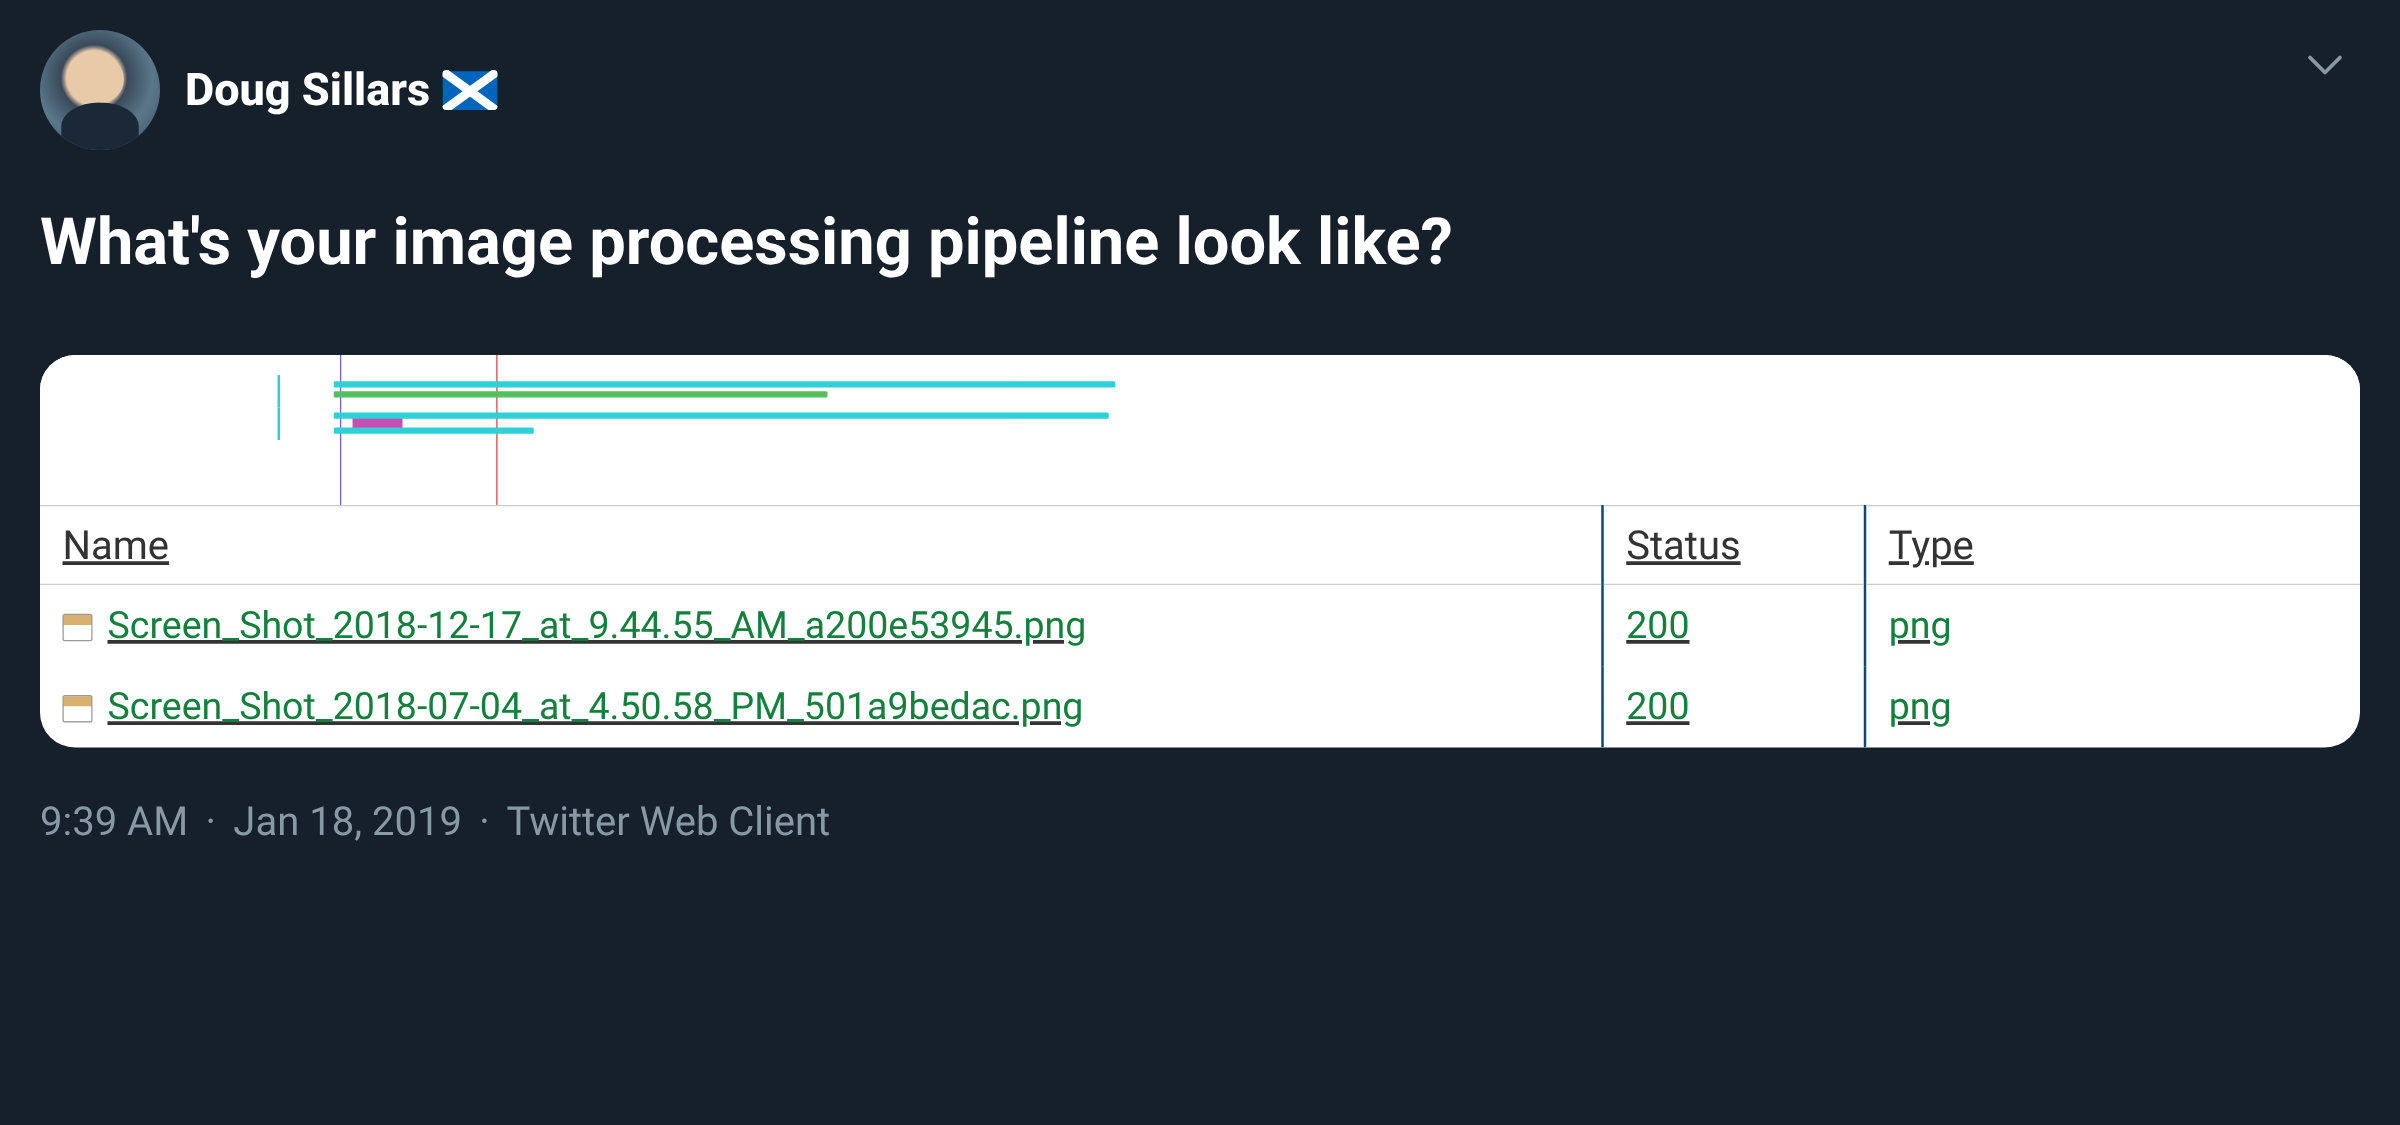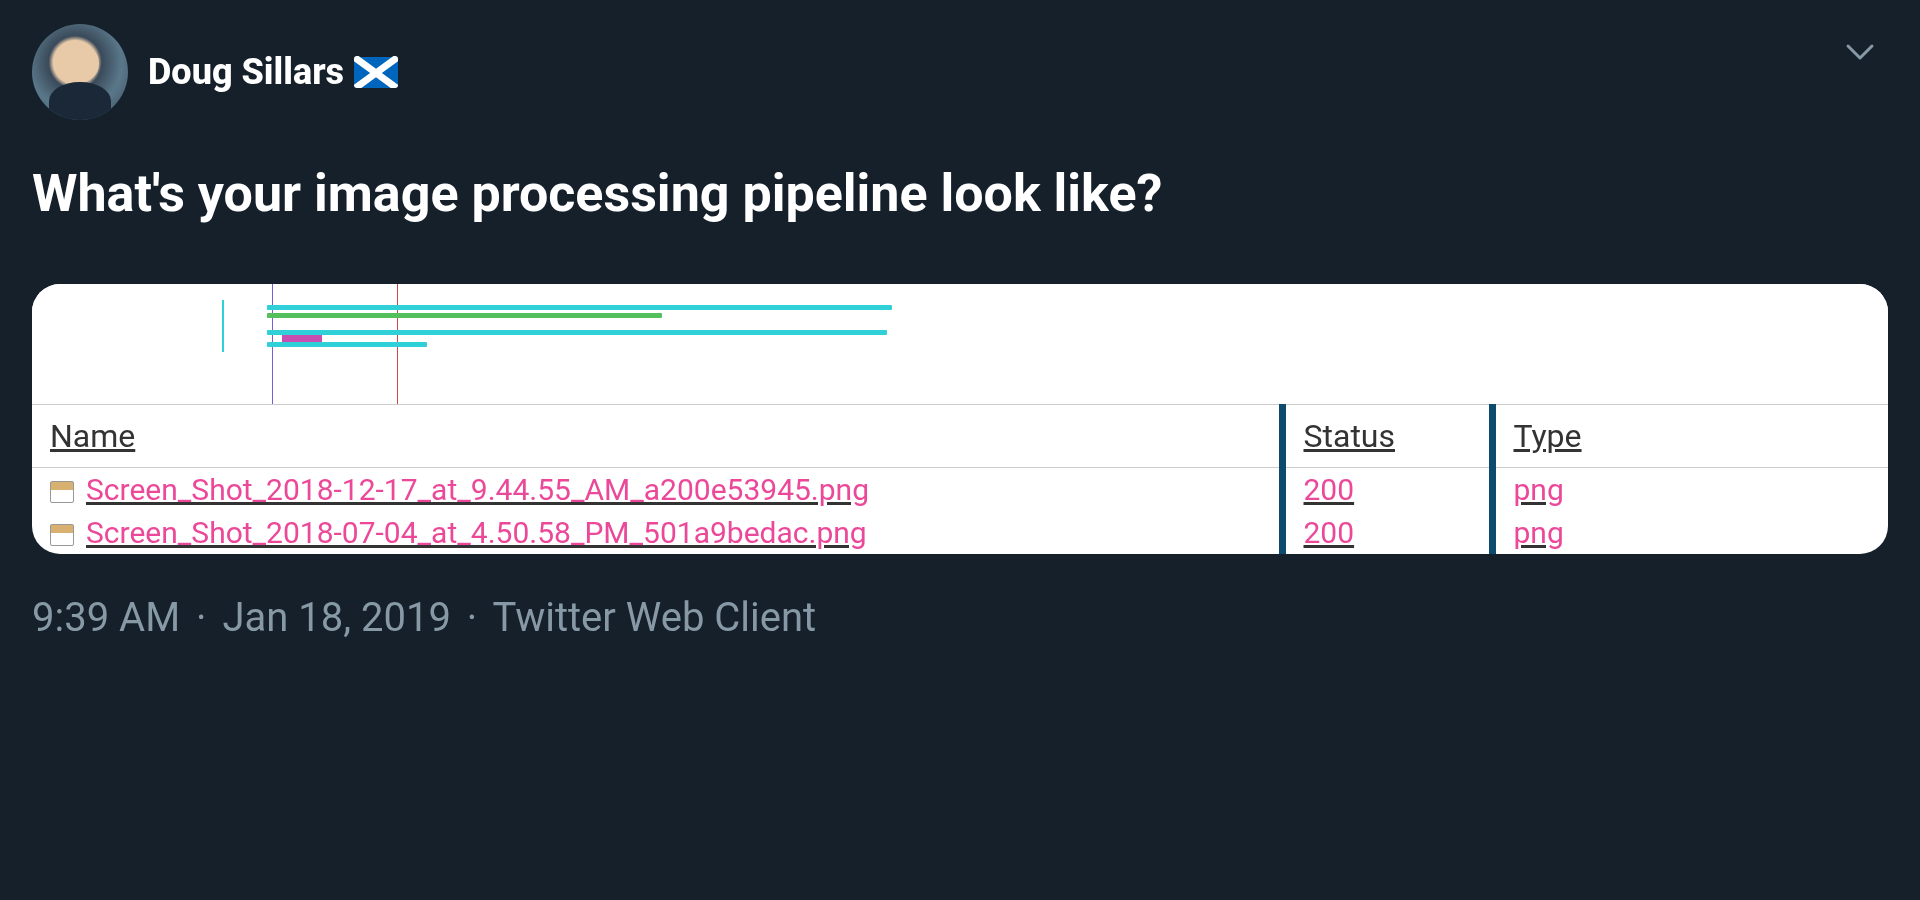--- a/index.html
+++ b/index.html
@@ -165,44 +165,44 @@
       text-align: left;
       font-weight: 400;
       font-size: 32px;
       padding: 12px 18px;
       border-top: 1px solid #ccc;
       border-bottom: 1px solid #ccc;
       color: #333;
     }
     .network-table th + th,
     .network-table td + td {
-      border-left: 7px solid #0c4a6e;
+      border-left: 2px solid #0c4a6e;
     }
     .network-table td {
       font-size: 30px;
-      padding: 4px 18px;
-      color: #ec4899;
+      padding: 15px 18px;
+      color: #15803d;
       white-space: nowrap;
       overflow: hidden;
     }
     .col-name { width: 1250px; }
     .col-status { width: 210px; }
     .col-type { width: auto; }
     .file-icon {
       display: inline-block;
       width: 24px;
       height: 22px;
       border: 1px solid #999;
       background: linear-gradient(180deg, #d8b070 40%, #fff 40%);
       margin-right: 12px;
       vertical-align: middle;
       border-radius: 2px;
     }
     .tweet-footer {
-      font-size: 40px;
+      font-size: 32px;
       color: #8899a6;
     }
     .dot {
       margin: 0 6px;
     }
   </style>
 </head>
 <body>
 
 <div class="tweet-header">

